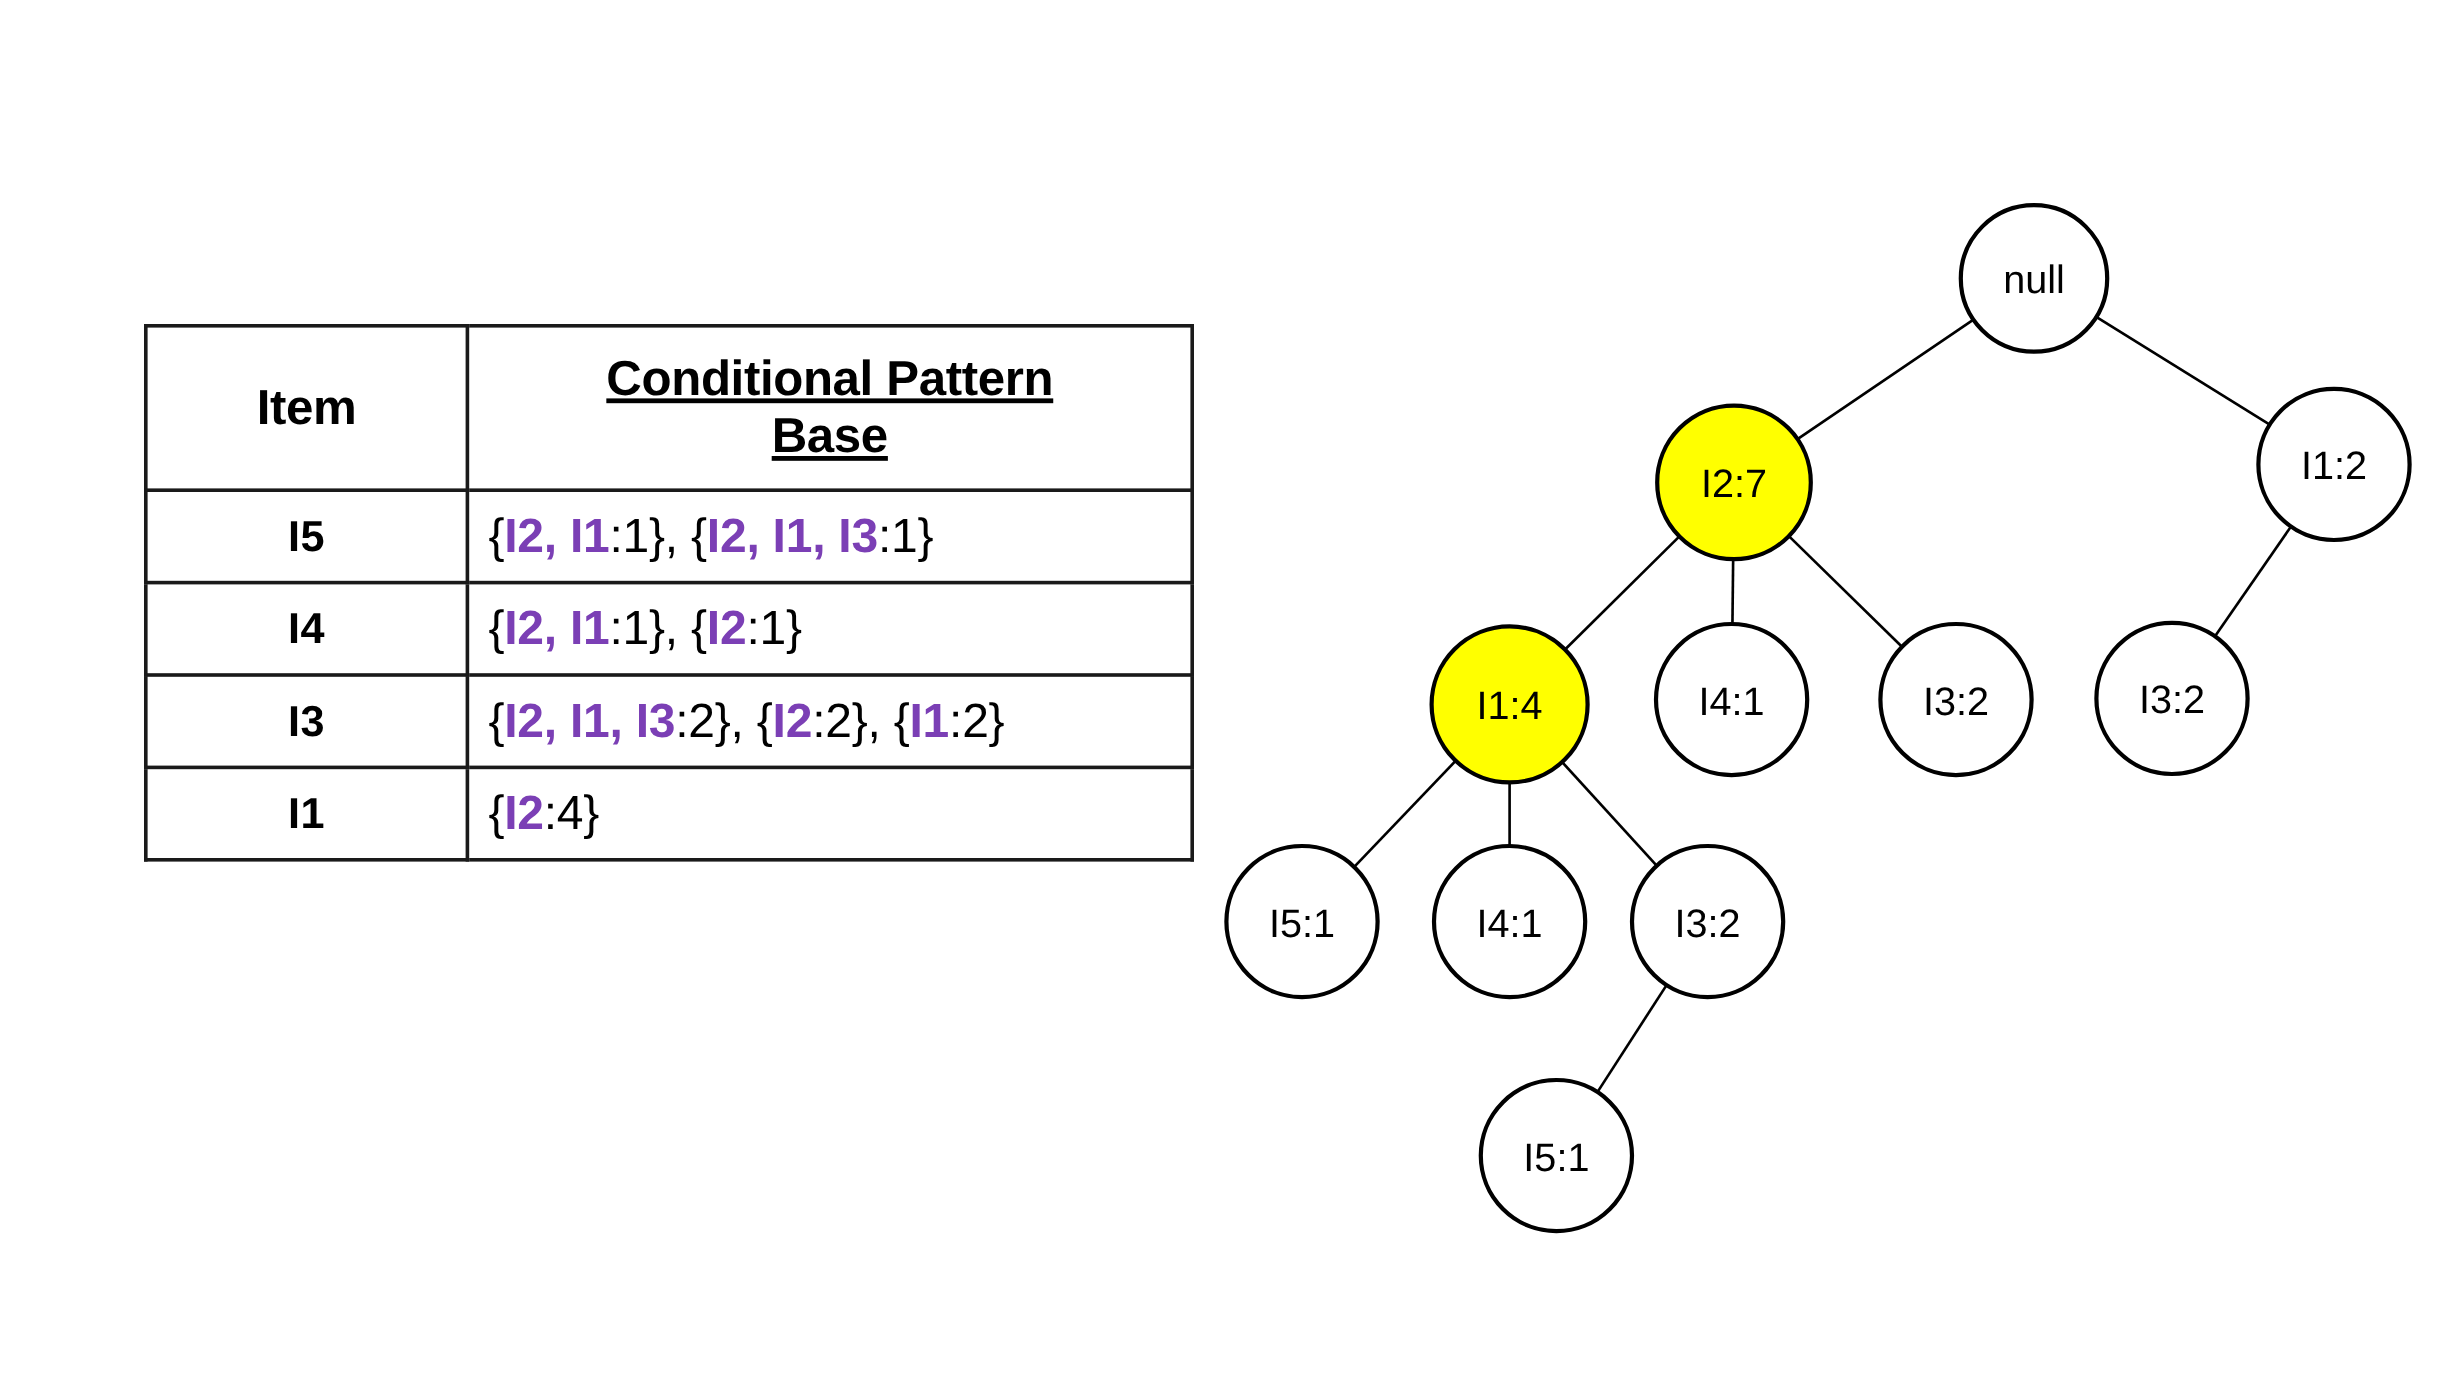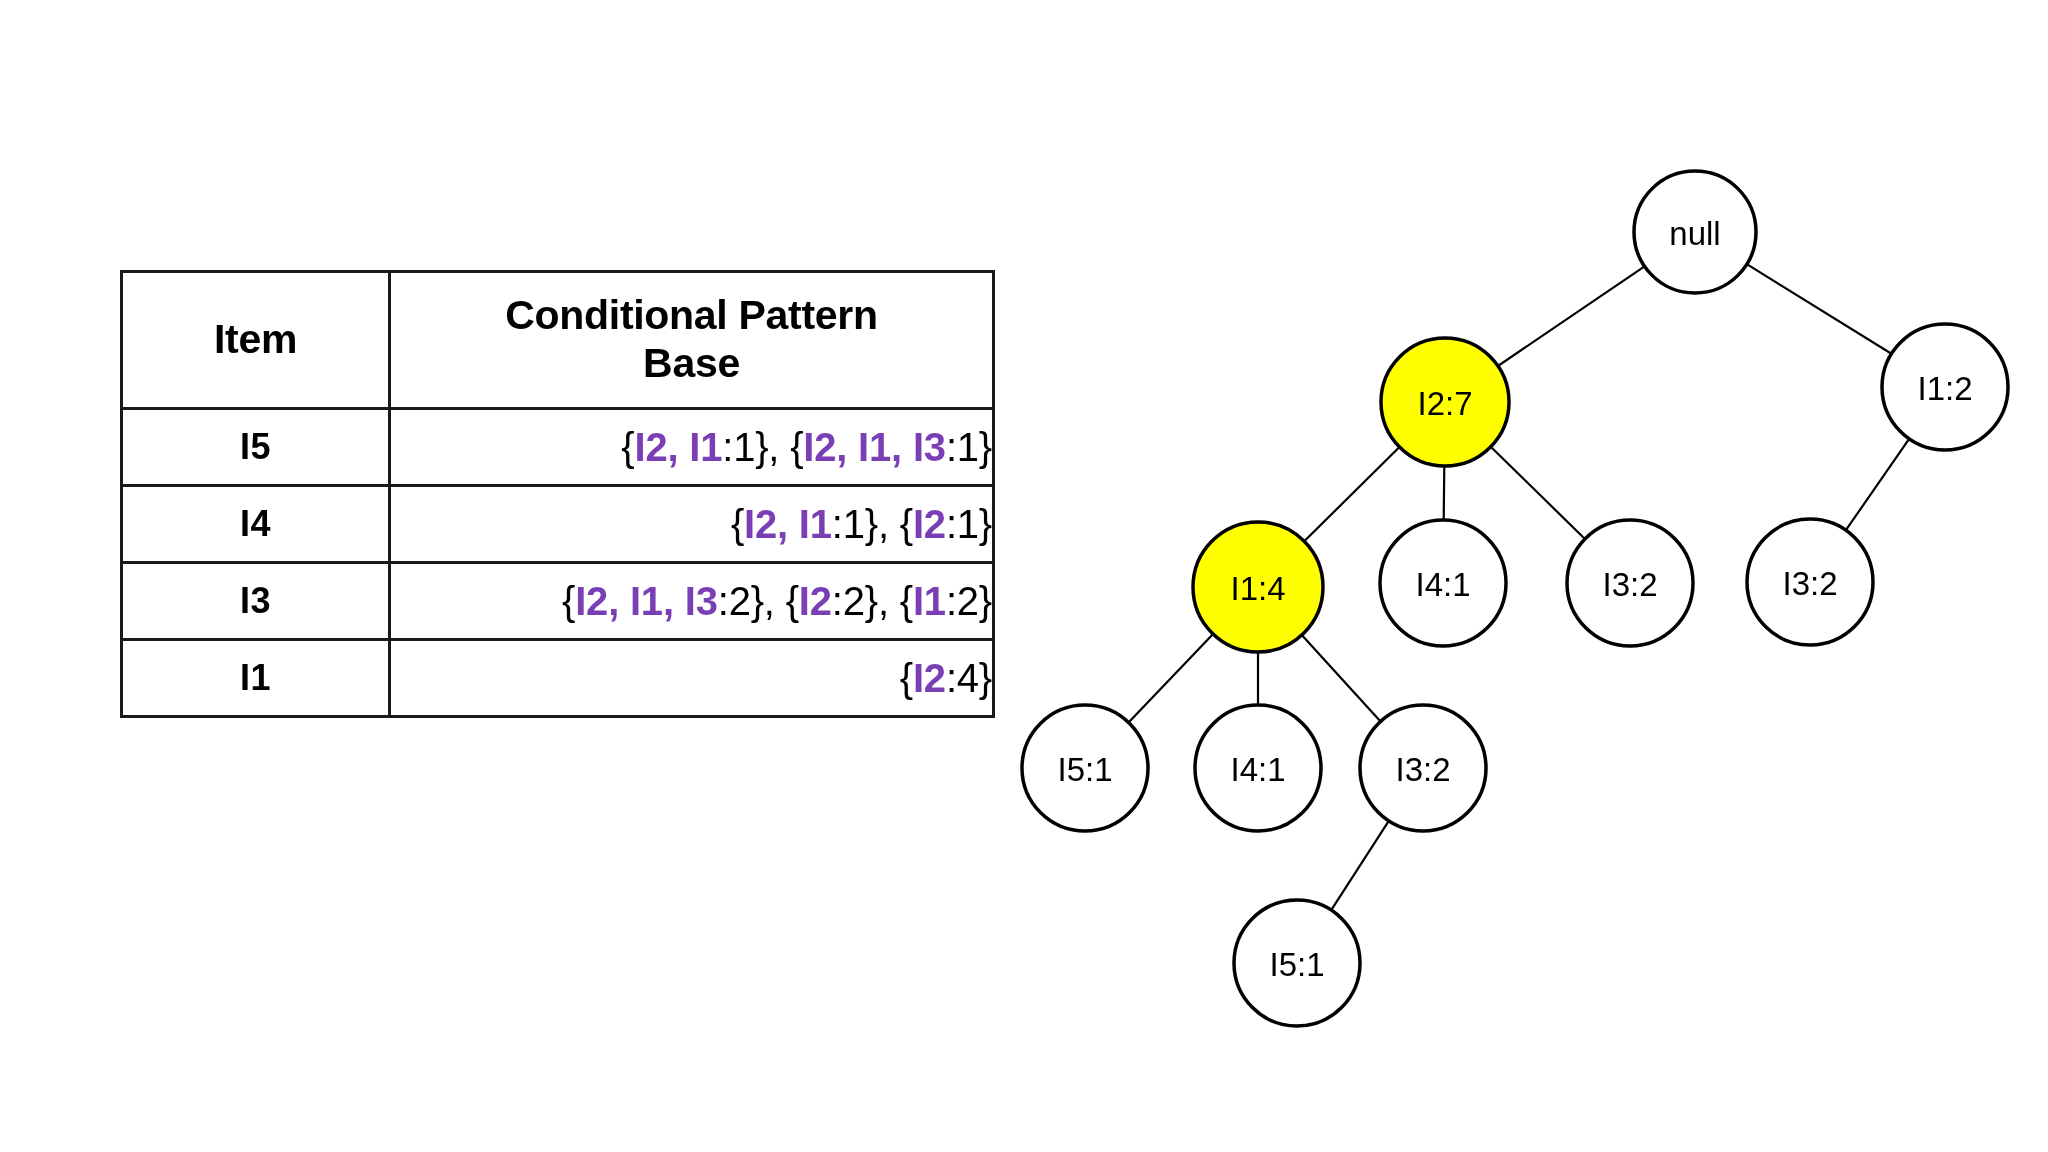--- a/index.html
+++ b/index.html
@@ -37,30 +37,31 @@
   #cpb-table thead th {
     height: 134px;
     font-size: 41px;
     font-weight: bold;
     line-height: 1.17;
     letter-spacing: -0.3px;
   }
   #cpb-table thead th.col-cpb .hdr-wrap {
     display: block;
     padding: 0 20px;
+    text-decoration: underline;
   }
 
   #cpb-table tbody td { height: 74px; }
   #cpb-table tbody td.col-item {
     font-size: 36px;
     font-weight: bold;
     letter-spacing: 0.5px;
   }
   #cpb-table tbody td.col-cpb {
-    text-align: right;
+    text-align: left;
     padding-left: 16px;
     font-size: 40px;
     letter-spacing: -0.2px;
     white-space: nowrap;
   }
   .pat-item {
     color: #7B3FB5;
     font-weight: bold;
   }
   .pat-plain { color: #000000; }

